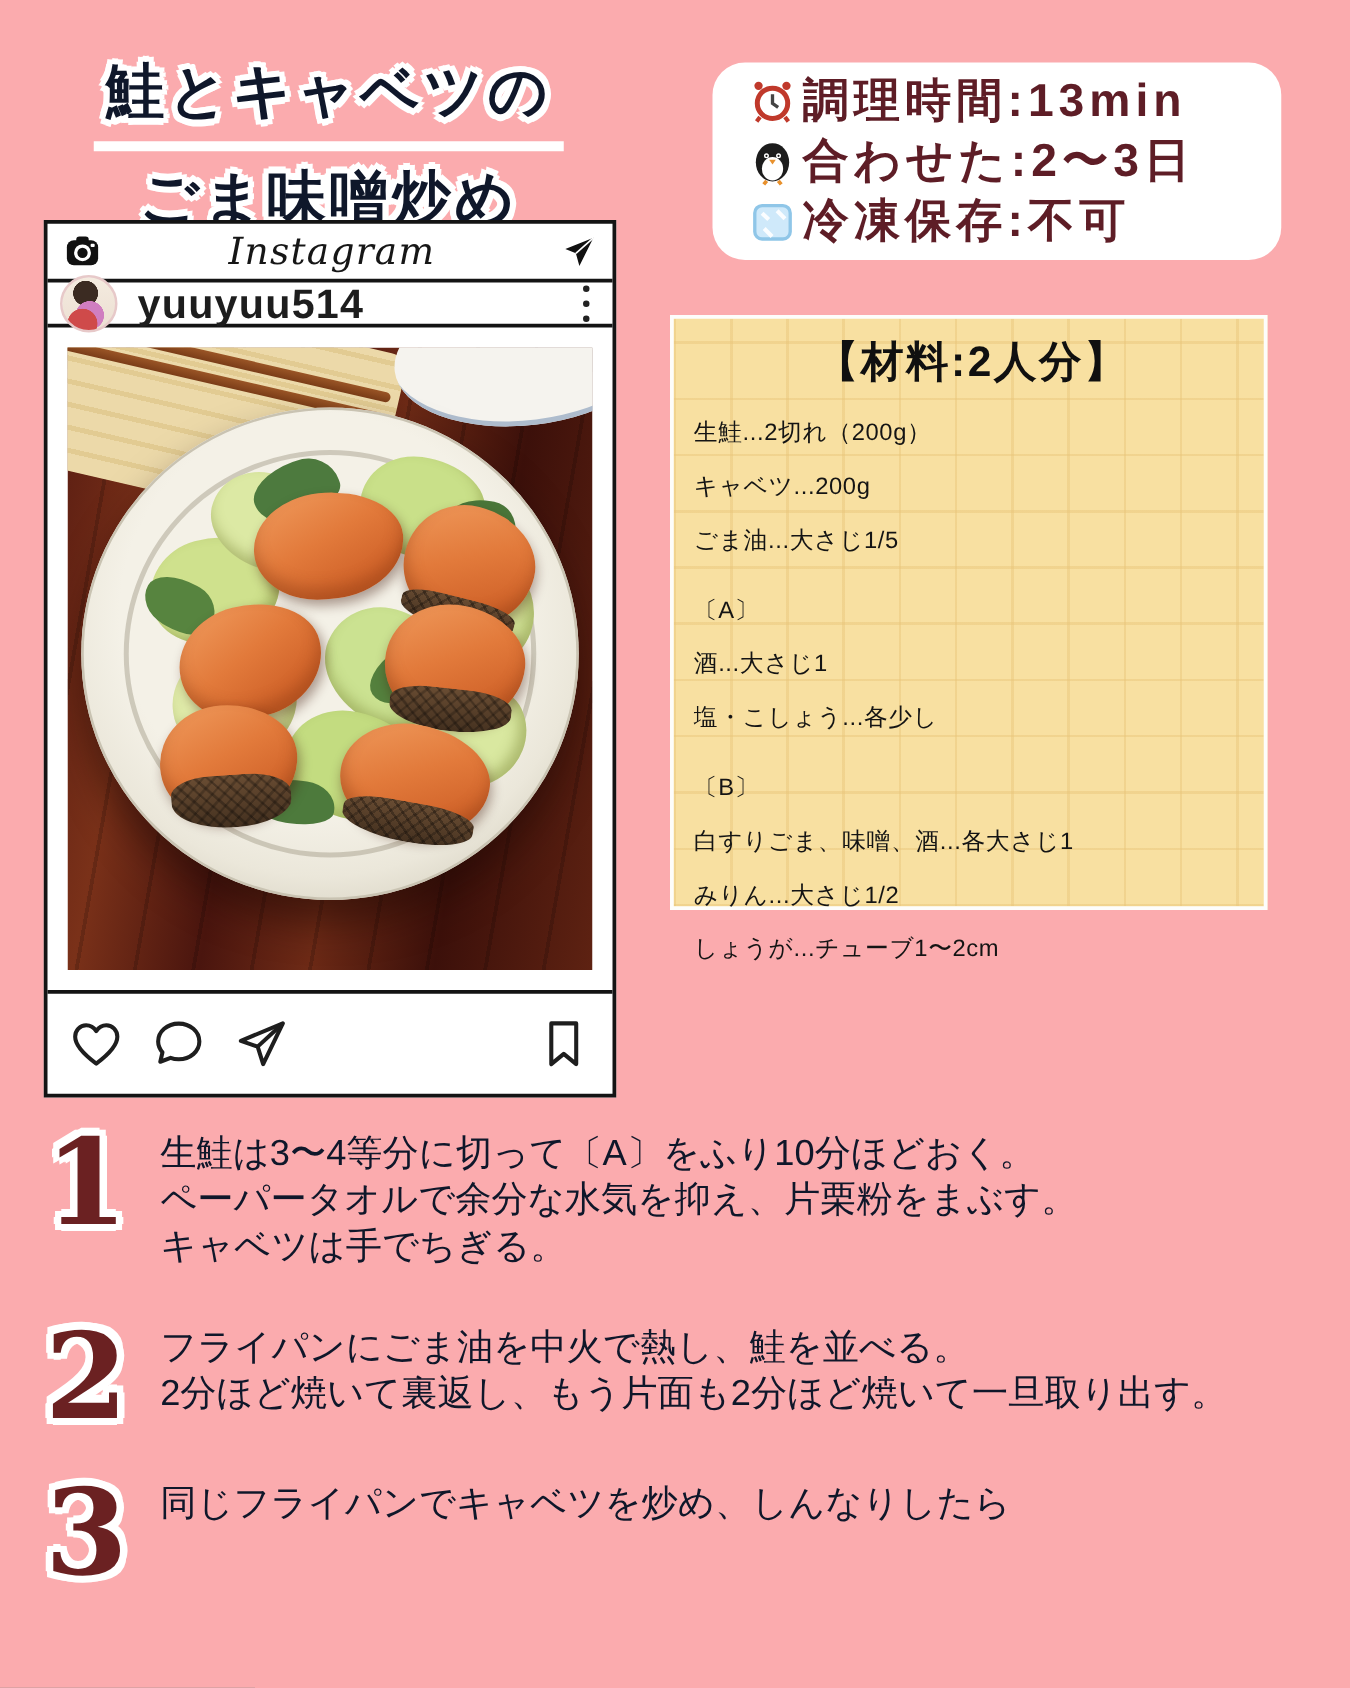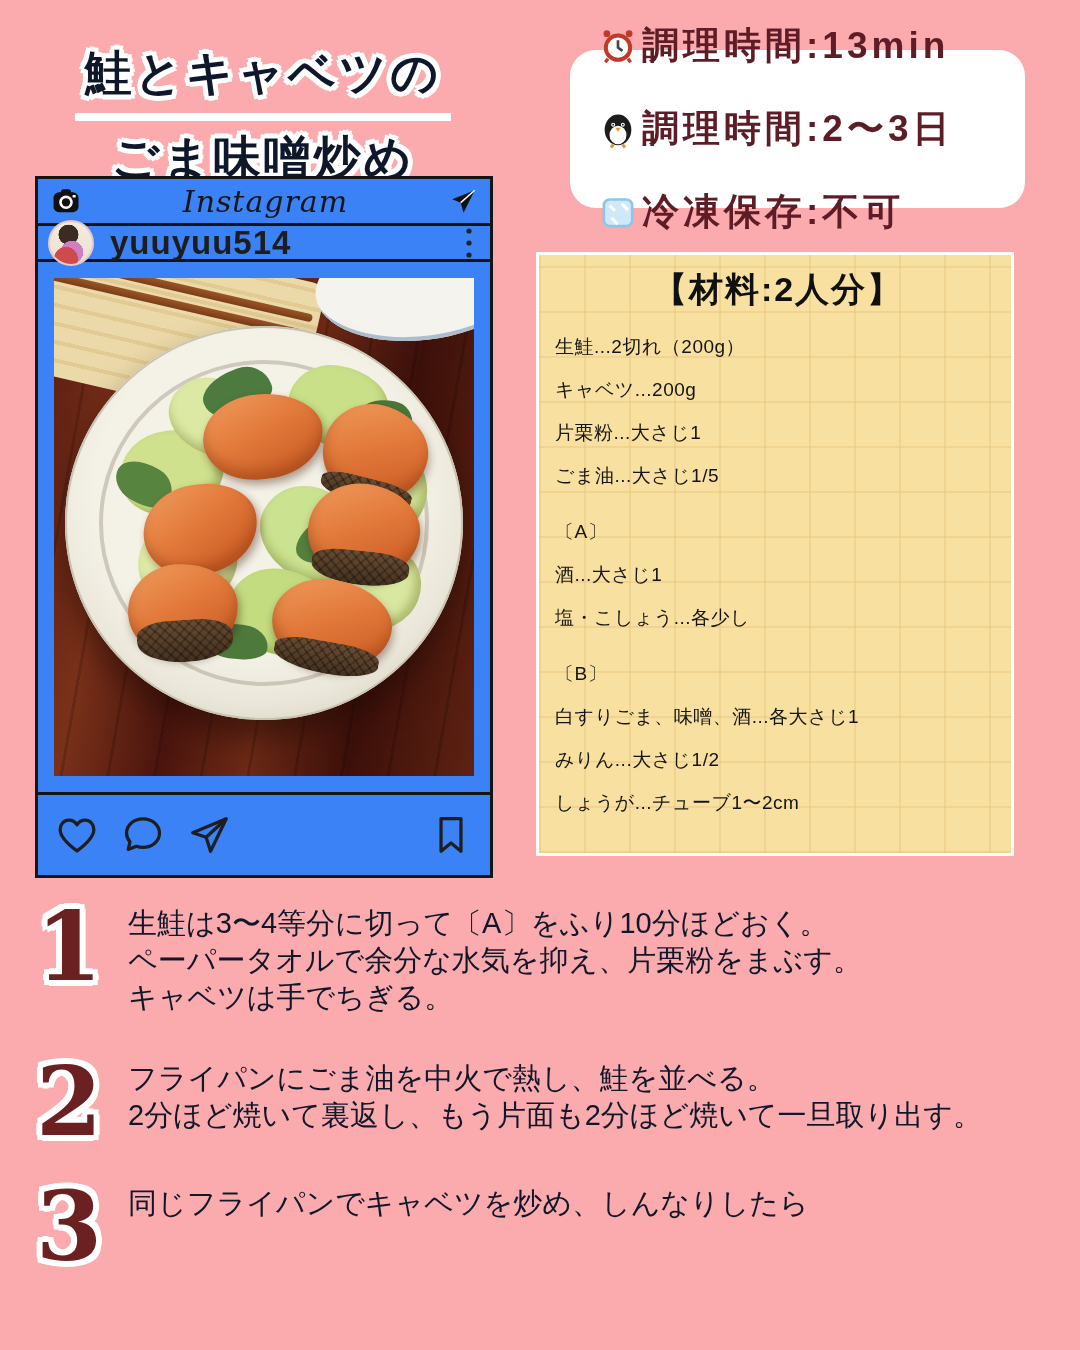--- a/index.html
+++ b/index.html
@@ -11,27 +11,27 @@
   .title .line{ display:inline-block; font-size:47px; font-weight:700; color:#0f172a; letter-spacing:3px;
     padding:2px 10px 8px; border-bottom:8px solid #ffffff;
     text-shadow:3px 0 0 #fff,-3px 0 0 #fff,0 3px 0 #fff,0 -3px 0 #fff,
       3px 3px 0 #fff,-3px 3px 0 #fff,3px -3px 0 #fff,-3px -3px 0 #fff,
       5px 0 0 #fff,-5px 0 0 #fff,0 5px 0 #fff,0 -5px 0 #fff,
       4px 4px 0 #fff,-4px 4px 0 #fff,4px -4px 0 #fff,-4px -4px 0 #fff; }
   .title .line2{ margin-top:4px; }
 
   
   .infobox{ position:absolute; left:570px; top:50px; width:455px; height:158px; background:#ffffff;
-    border-radius:26px; display:flex; flex-direction:column; justify-content:center; padding-left:28px;gap:35px; }
+    border-radius:26px; display:flex; flex-direction:column; justify-content:center; padding-left:28px; }
   .info-row{ display:flex; align-items:center; height:48px; }
   .info-row svg{ width:40px; height:40px; flex:0 0 40px; margin-right:4px; }
   .info-text{ font-size:37px; font-weight:700; color:#5e1d26; letter-spacing:4px; white-space:nowrap; }
 
   
-  .ig-card{ position:absolute; left:35px; top:176px; width:458px; height:702px; background:#3b82f6;
+  .ig-card{ position:absolute; left:35px; top:176px; width:458px; height:702px; background:#ffffff;
     border:3px solid #141414; display:flex; flex-direction:column; }
   .ig-header{ height:47px; border-bottom:3px solid #141414; display:flex; align-items:center; padding:0 13px; }
   .ig-header .cam{ width:30px; height:30px; }
   .ig-logo{ flex:1; text-align:center; font-family:"DejaVu Serif","Liberation Serif",serif; font-style:italic;
     font-size:30px; color:#161616; letter-spacing:1px; }
   .ig-header .send{ width:27px; height:27px; }
   .ig-user{ height:36px; border-bottom:3px solid #141414; display:flex; align-items:center; padding:0 10px; }
   .avatar{ width:46px; height:46px; border-radius:50%; border:2px solid #e7c9c9; overflow:hidden;
     background:
       radial-gradient(circle at 38% 88%, #cf4a4a 0 26%, transparent 27%),
@@ -71,21 +71,21 @@
     border-radius:48% 55% 50% 46% / 52% 48% 55% 50%;
     box-shadow:inset 0 -9px 12px rgba(140,60,20,.45), 2px 5px 9px rgba(60,20,8,.4); }
   .skin{ position:absolute; left:6%; bottom:-6px; width:88%; height:36%;
     border-radius:35% 40% 50% 55%;
     background:
       repeating-linear-gradient(45deg, rgba(0,0,0,.28) 0 2px, transparent 2px 7px),
       repeating-linear-gradient(-45deg, rgba(0,0,0,.22) 0 2px, transparent 2px 7px),
       linear-gradient(#6a4d33,#43301f); }
 
   
-  .ingredients{ position:absolute; left:536px; top:252px; width:478px; height:604px;
+  .ingredients{ position:absolute; left:536px; top:252px; width:478px; height:476px;
     background-image:
       repeating-linear-gradient(0deg, rgba(232,196,120,.45) 0 2px, transparent 2px 45px),
       repeating-linear-gradient(90deg, rgba(232,196,120,.45) 0 2px, transparent 2px 45px);
     background-color:#f8e0a1; border:3px solid #fdfdfb; padding:8px 10px 0 16px; }
   .ing-heading{ text-align:center; font-size:34px; font-weight:700; color:#101010; letter-spacing:2px;
     margin:4px 0 12px; }
   .ing-line{ font-size:19px; color:#141414; line-height:43px; letter-spacing:.5px; white-space:nowrap; }
   .ing-spacer{ height:13px; }
 
   
@@ -125,21 +125,21 @@
       <svg viewBox="0 0 24 24">
         <ellipse cx="12" cy="12.5" rx="8" ry="9.2" fill="#1c1c1c"></ellipse>
         <ellipse cx="12" cy="15.6" rx="5.1" ry="5.6" fill="#fff"></ellipse>
         <circle cx="9.1" cy="9.4" r="1.2" fill="#fff"></circle>
           <circle cx="14.9" cy="9.4" r="1.2" fill="#fff"></circle>
         <circle cx="9.1" cy="9.4" r=".5" fill="#111"></circle>
           <circle cx="14.9" cy="9.4" r=".5" fill="#111"></circle>
         <path d="M10.4 11.3h3.2L12 13.6z" fill="#e8912d"></path>
         <path d="M9.2 21.4l-1.4 1.7M14.8 21.4l1.4 1.7" stroke="#e8912d" stroke-width="1.8" fill="none"></path>
       </svg>
-      <span class="info-text">調理時間:2〜3日</span>
+      <span class="info-text">合わせた:2〜3日</span>
     </div>
     <div class="info-row">
       <svg viewBox="0 0 24 24">
         <rect x="3.5" y="4.5" width="17" height="16" rx="3.5" fill="#cfe9fa" stroke="#8fc6e8" stroke-width="1.6"></rect>
         <path d="M7 8.2l3.2 3M14.2 7l3.8 3.8M8 15.5l3.8 3.8" stroke="#fff" stroke-width="2" fill="none" opacity=".9"></path>
       </svg>
       <span class="info-text">冷凍保存:不可</span>
     </div>
   </div>
 
@@ -224,21 +224,20 @@
       <svg class="bookmark" viewBox="0 0 24 24">
         <path d="M6.8 3.5h10.4v17L12 16.2 6.8 20.5z" fill="none" stroke="#1e1e1e" stroke-width="1.7" stroke-linejoin="round"></path>
       </svg>
     </div>
   </div>
 
   <div class="ingredients">
     <div class="ing-heading">【材料:2人分】</div>
     <div class="ing-line">生鮭...2切れ（200g）</div>
     <div class="ing-line">キャベツ...200g</div>
-    <div class="ing-line">片栗粉...大さじ1</div>
     <div class="ing-line">ごま油...大さじ1/5</div>
     <div class="ing-spacer"></div>
     <div class="ing-line">〔A〕</div>
     <div class="ing-line">酒...大さじ1</div>
     <div class="ing-line">塩・こしょう...各少し</div>
     <div class="ing-spacer"></div>
     <div class="ing-line">〔B〕</div>
     <div class="ing-line">白すりごま、味噌、酒...各大さじ1</div>
     <div class="ing-line">みりん...大さじ1/2</div>
     <div class="ing-line">しょうが...チューブ1〜2cm</div>

